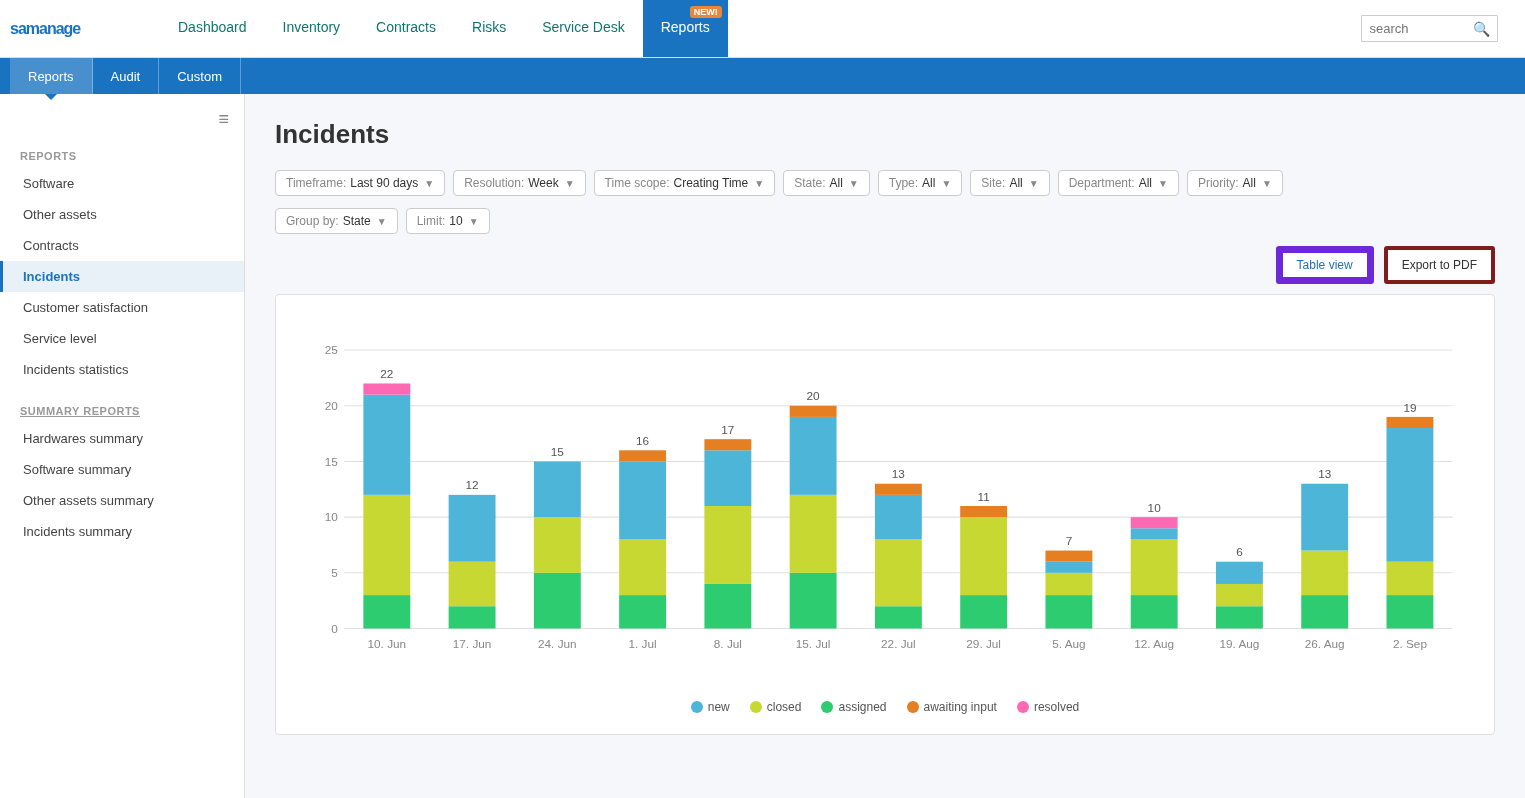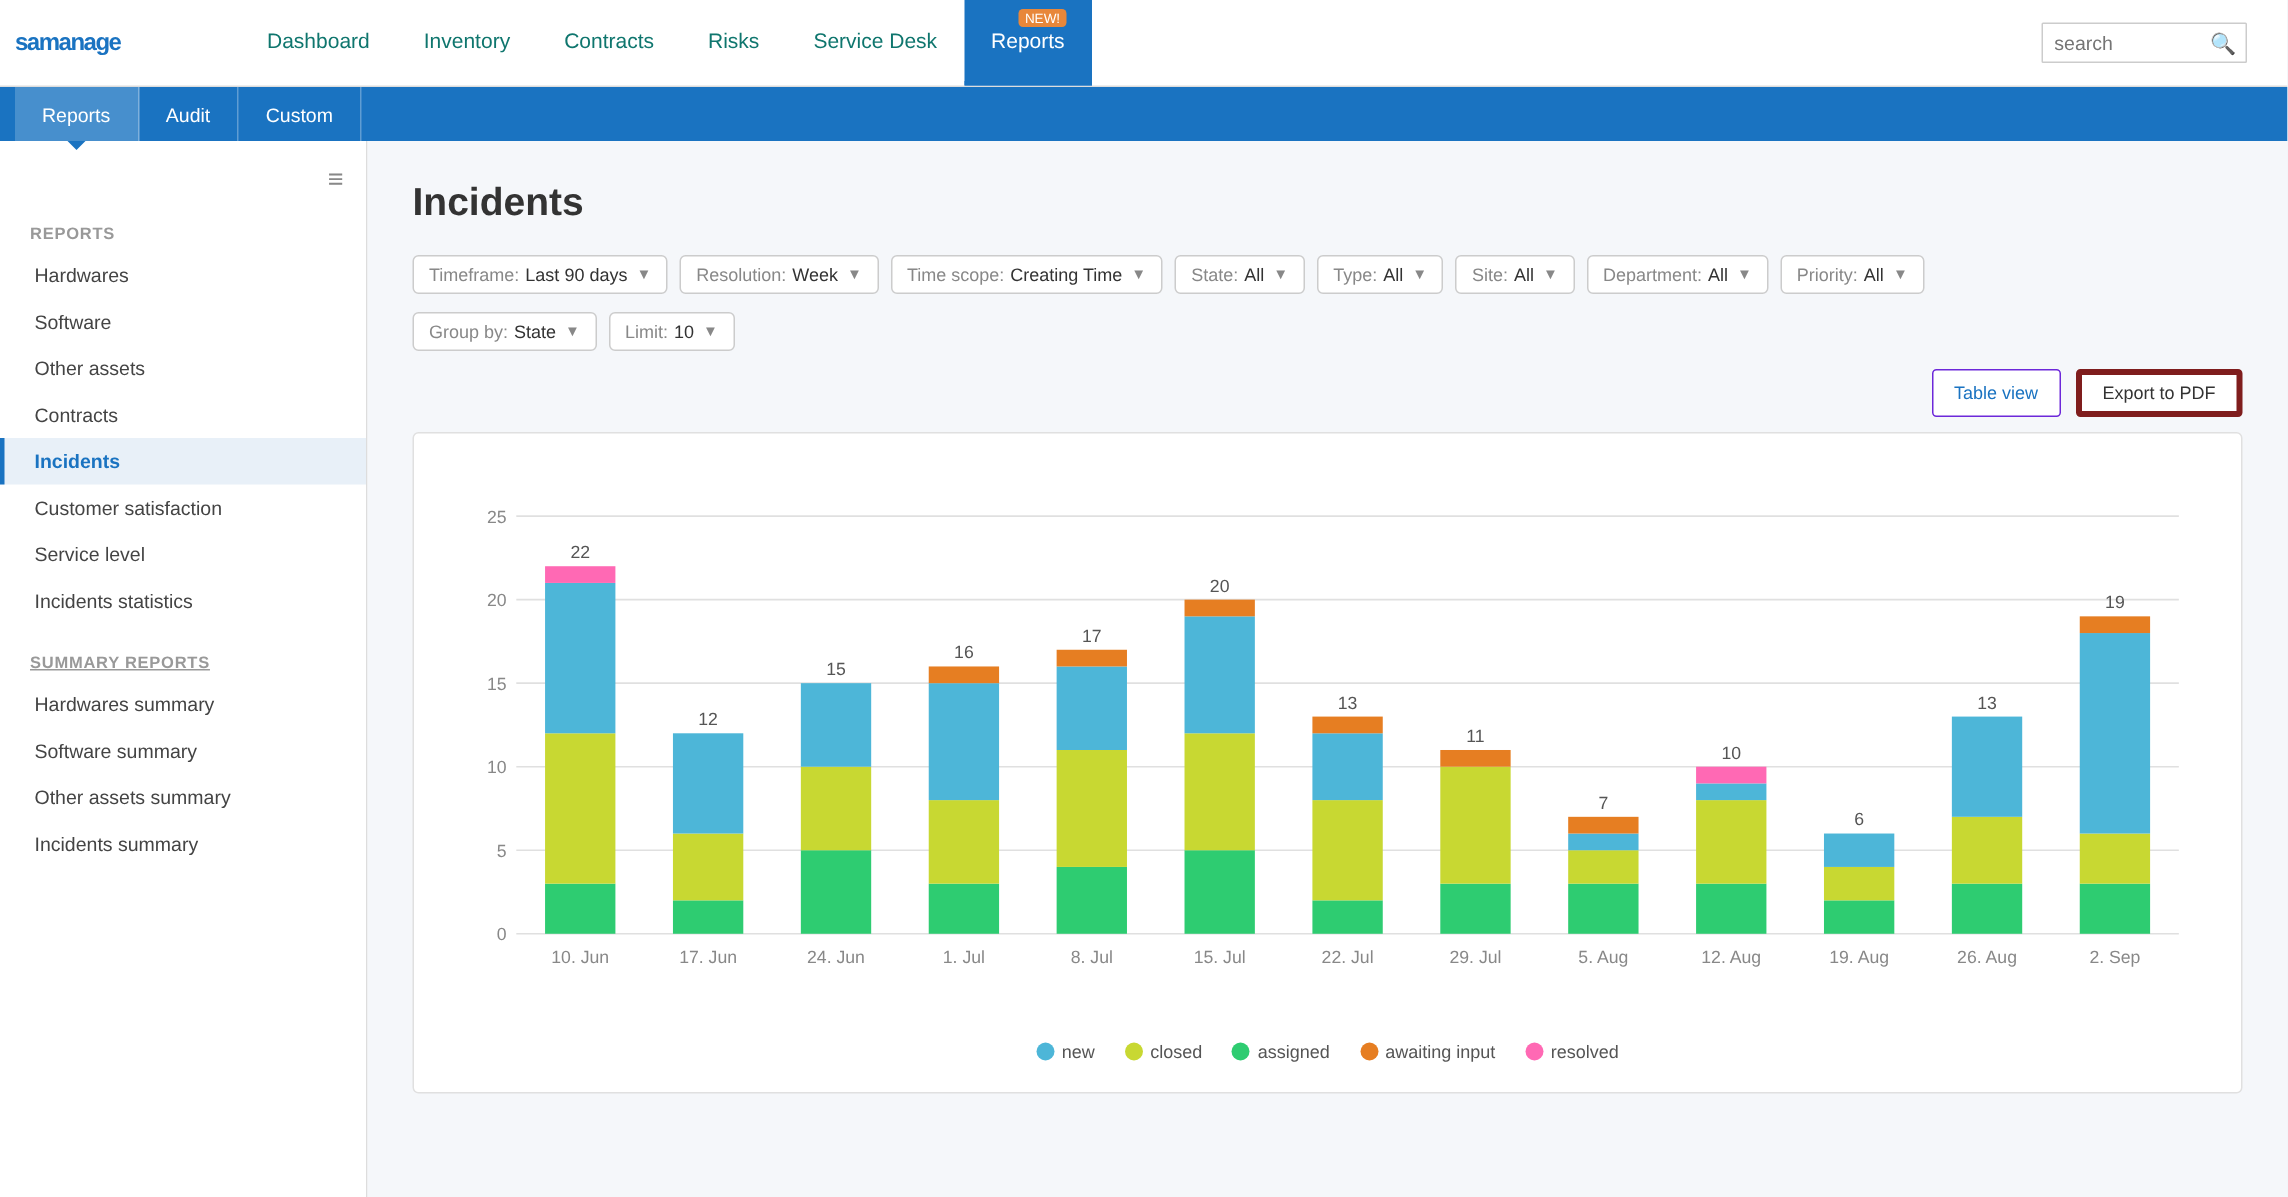--- a/index.html
+++ b/index.html
@@ -43,25 +43,25 @@
       position: relative;
     }
     .nav-tab.active {
       background: #1a73c1;
       color: #fff;
       border-bottom: 3px solid #1a73c1;
     }
     .nav-tab .new-badge {
       position: absolute;
       top: 6px;
-      right: 17px;
+      right: 6px;
       background: #e8873a;
       color: #fff;
       font-size: 9px;
-      font-weight: normal;
+      font-weight: bold;
       padding: 1px 4px;
       border-radius: 3px;
     }
     .search-box {
       display: flex;
       align-items: center;
       margin-left: auto;
     }
     .search-box input {
       border: 1px solid #ccc;
@@ -202,21 +202,21 @@
       margin-bottom: 10px;
     }
     .chart-action-btn {
       padding: 5px 14px;
       font-size: 12px;
       cursor: pointer;
       border-radius: 3px;
     }
     .table-view-btn {
       background: #fff;
-      border: 1px solid #6d28d9;
+      border: 7px solid #6d28d9;
       color: #1a73c1;
     }
     .export-btn {
       background: #fff;
       border: 4px solid #7f1d1d;
       color: #333;
     }
 
     .chart-container {
       background: #fff;
@@ -286,21 +286,20 @@
     <div class="sub-nav-item">Custom</div>
   </div>
 
 <div class="layout">
 
   <div class="sidebar">
     <div class="sidebar-toggle">≡</div>
     <div class="sidebar-section-title">REPORTS</div>
 
     <div id="sidebar-reports-items">
-        <div class="sidebar-item">Hardwares</div>
         <div class="sidebar-item">Software</div>
         <div class="sidebar-item">Other assets</div>
         <div class="sidebar-item">Contracts</div>
         <div class="sidebar-item active">Incidents</div>
         <div class="sidebar-item">Customer satisfaction</div>
         <div class="sidebar-item">Service level</div>
         <div class="sidebar-item">Incidents statistics</div>
       </div>
     <div class="sidebar-section-title" style="margin-top:10px;text-decoration:underline;">SUMMARY REPORTS</div>
     <div id="sidebar-summary-items">

